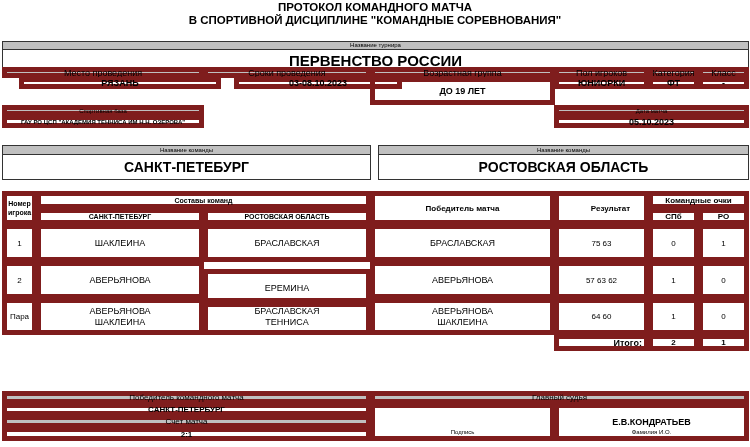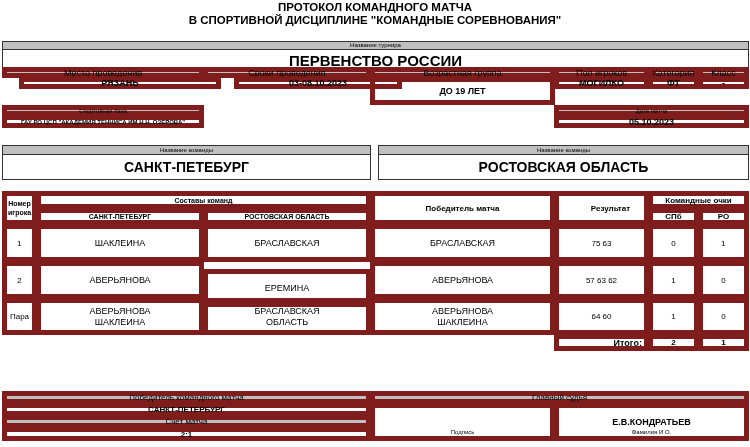--- a/index.html
+++ b/index.html
@@ -30,21 +30,21 @@
 
 <div class="cell g f9" style="left:2px;top:67px;width:202px;height:11px;">Место проведения</div>
 <div class="cell g f9" style="left:203px;top:67px;width:168px;height:11px;">Сроки проведения</div>
 <div class="cell g f9" style="left:370px;top:67px;width:185px;height:11px;">Возрастная группа</div>
 <div class="cell g f9" style="left:554px;top:67px;width:95px;height:11px;">Пол игроков</div>
 <div class="cell g f9" style="left:648px;top:67px;width:51px;height:11px;">Категория</div>
 <div class="cell g f9" style="left:698px;top:67px;width:51px;height:11px;">Класс</div>
 <div class="cell f9" style="left:2px;top:77px;width:202px;height:12px;font-weight:bold;margin-left:17px;">РЯЗАНЬ</div>
 <div class="cell f9" style="left:203px;top:77px;width:168px;height:12px;font-weight:bold;margin-left:31px;">03-08.10.2023</div>
 <div class="cell f9" style="left:370px;top:77px;width:185px;height:28px;font-weight:bold;">ДО 19 ЛЕТ</div>
-<div class="cell f9" style="left:554px;top:77px;width:95px;height:12px;font-weight:bold;">МОГИЛКО</div>
+<div class="cell f9" style="left:554px;top:77px;width:95px;height:12px;font-weight:bold;">ЮНИОРКИ</div>
 <div class="cell f9" style="left:648px;top:77px;width:51px;height:12px;font-weight:bold;">ФТ</div>
 <div class="cell f9" style="left:698px;top:77px;width:51px;height:12px;font-weight:bold;">-</div>
 
 <div class="cell g small" style="left:2px;top:105px;width:202px;height:11px;">Спортивная база</div>
 <div class="cell" style="left:2px;top:115px;width:202px;height:13px;font-size:6px;font-weight:bold;">ГАУ РО ЦСП "АКАДЕМИЯ ТЕННИСА ИМ Н.Н. ОЗЕРОВА"</div>
 
 <div class="cell g small" style="left:554px;top:105px;width:195px;height:11px;">Дата матча</div>
 <div class="cell f9" style="left:554px;top:115px;width:195px;height:13px;font-weight:bold;">05.10.2023</div>
 
 <div class="box" style="left:2px;top:145px;width:369px;height:35px;">
@@ -84,21 +84,21 @@
 <div class="cell f8" style="left:648px;top:261px;width:51px;height:38px;">1</div>
 <div class="cell f8" style="left:698px;top:261px;width:51px;height:38px;">0</div>
 
 <div class="cell f8" style="left:2px;top:298px;width:35px;height:37px;">Пара</div>
 <div class="cell f9" style="left:36px;top:298px;width:168px;height:37px;flex-direction:column;line-height:11px;">
   <span>АВЕРЬЯНОВА</span>
   <span>ШАКЛЕИНА</span>
 </div>
 <div class="cell f9" style="left:203px;top:298px;width:168px;height:37px;flex-direction:column;line-height:11px;">
   <span>БРАСЛАВСКАЯ</span>
-  <span>ОБЛАСТЬ</span>
+  <span>ТЕННИСА</span>
 </div>
 <div class="cell f9" style="left:370px;top:298px;width:185px;height:37px;flex-direction:column;line-height:11px;">
   <span>АВЕРЬЯНОВА</span>
   <span>ШАКЛЕИНА</span>
 </div>
 <div class="cell f8" style="left:554px;top:298px;width:95px;height:37px;">64 60</div>
 <div class="cell f8" style="left:648px;top:298px;width:51px;height:37px;">1</div>
 <div class="cell f8" style="left:698px;top:298px;width:51px;height:37px;">0</div>
 
 <div class="cell f9" style="left:554px;top:334px;width:95px;height:17px;font-weight:bold;justify-content:flex-end;padding-right:2px;">Итого:</div>

